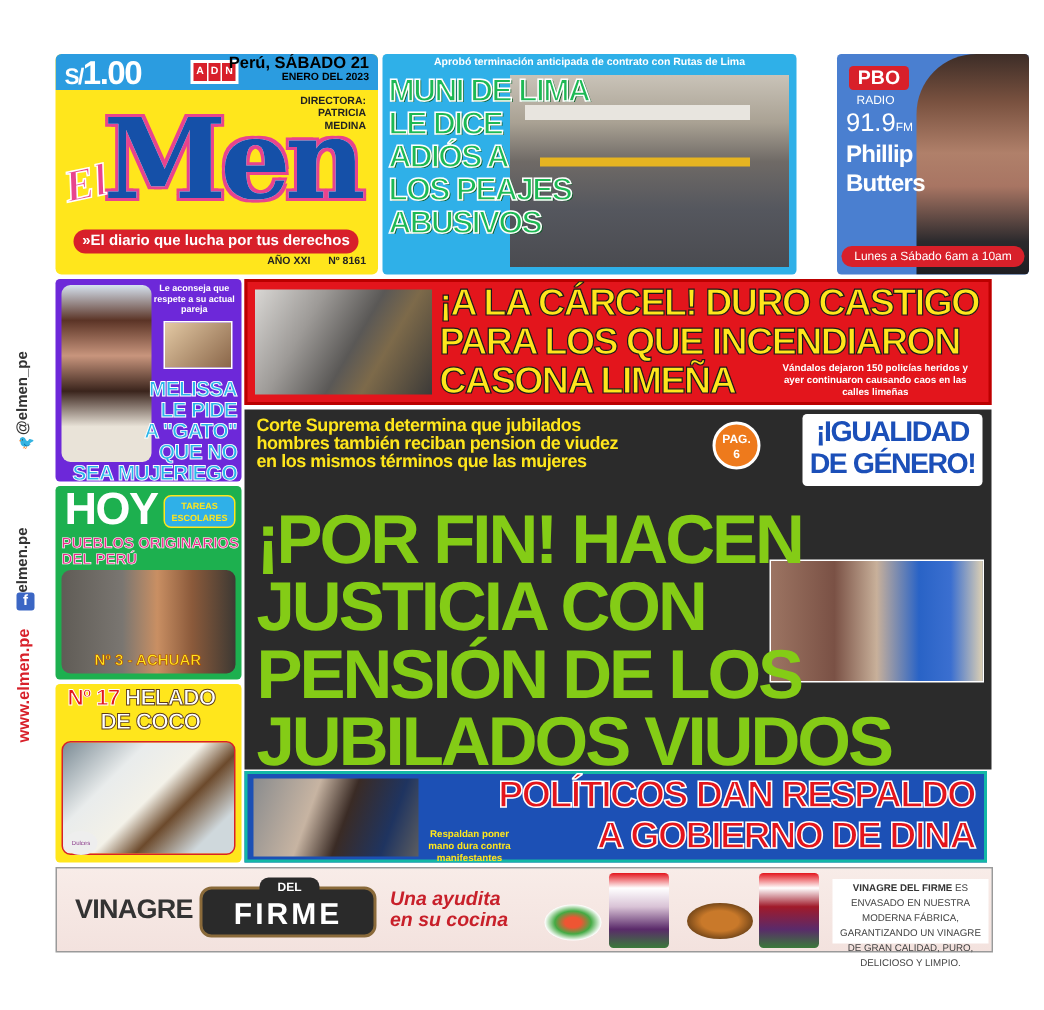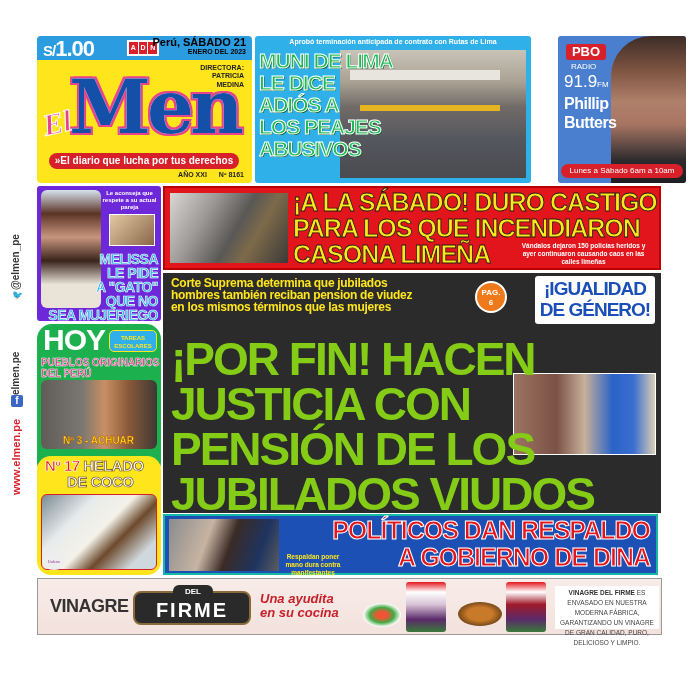--- a/index.html
+++ b/index.html
@@ -72,29 +72,29 @@
   .main-head { position: absolute; left: 8px; top: 64px; color: #84cc16; font-size: 46px; font-weight: bold; line-height: 45px; letter-spacing: -2px; white-space: nowrap; }
   .main-photo { position: absolute; left: 350px; top: 100px; width: 143px; height: 82px; border: 1px solid #fff; background: linear-gradient(90deg, #9c7462 0%, #7a5145 30%, #c8b09a 50%, #2963c6 70%, #3b6fd0 85%, #dccfb3 100%); }
 
   
   .politicos { left: 163px; top: 514px; width: 495px; height: 61px; background: #1c50b5; border: 2px solid #14b8a6; text-decoration: underline; }
   .pol-photo { position: absolute; left: 4px; top: 3px; width: 110px; height: 52px; background: linear-gradient(110deg, #8a8c8e 0%, #c7b4a2 35%, #3a2b25 55%, #1f3460 80%, #5c5d60 100%); }
   .pol-sub { position: absolute; left: 118px; top: 37px; color: #ffe61c; font-size: 6.5px; font-weight: bold; line-height: 1.2; text-align: center; }
   .pol-head { position: absolute; right: 6px; top: 1px; text-align: right; color: #e3151c; font-size: 25px; font-weight: bold; line-height: 27px; letter-spacing: -1px; -webkit-text-stroke: 1px #fff; white-space: nowrap; }
 
   
-  .hoy { left: 37px; top: 324px; width: 124px; height: 153px; background: #1db04f; border-radius: 15px; overflow: hidden; }
+  .hoy { left: 37px; top: 324px; width: 124px; height: 129px; background: #1db04f; border-radius: 3px; overflow: hidden; }
   .hoy-title { position: absolute; left: 6px; top: 0px; color: #fff; font-size: 30px; font-weight: bold; line-height: 32px; letter-spacing: -1px; }
   .hoy-badge { position: absolute; right: 4px; top: 6px; width: 48px; height: 22px; background: #2fb0e8; border-radius: 5px; color: #ffe61c; font-size: 6px; font-weight: bold; text-align: center; line-height: 8px; padding-top: 3px; border: 1px solid #ffe61c; }
   .hoy-sub { position: absolute; left: 4px; top: 33px; color: #ec2c8c; font-size: 10px; font-weight: bold; line-height: 11px; -webkit-text-stroke: 0.4px #fff; }
   .hoy-photo { position: absolute; left: 4px; top: 56px; width: 116px; height: 69px; border-radius: 6px; background: linear-gradient(90deg, #605c56 0%, #7a7671 35%, #c98f63 55%, #8b5a3b 75%, #3d3933 100%); }
   .hoy-tag { position: absolute; left: 26px; top: 111px; color: #ffe61c; font-size: 10px; font-weight: bold; -webkit-text-stroke: 0.4px #a40; }
 
   
-  .helado { left: 37px; top: 456px; width: 124px; height: 119px; background: #ffe61c; border-radius: 14px; overflow: hidden; }
+  .helado { left: 37px; top: 456px; width: 124px; height: 119px; background: #ffe61c; border-radius: 3px; overflow: hidden; }
   .hel-head { position: absolute; left: 8px; top: 2px; color: #fff; font-size: 15px; font-weight: bold; line-height: 16px; -webkit-text-stroke: 0.6px #5a3a1a; letter-spacing: -0.5px; }
   .hel-head .num { color: #e3151c; -webkit-text-stroke: 0.6px #fff; }
   .hel-photo { position: absolute; left: 4px; top: 38px; width: 116px; height: 76px; border-radius: 6px; border: 1px solid #d8202a; background: linear-gradient(135deg, #7b8b95 0%, #e9ecec 30%, #f3f1e8 50%, #6c4a2c 65%, #cfd8dc 85%); }
   .hel-logo { position: absolute; left: 6px; top: 98px; width: 22px; height: 16px; background: #eee; border-radius: 50%; color: #8a3a8a; font-size: 4px; text-align: center; line-height: 16px; }
 
   
   .ad { left: 37px; top: 578px; width: 625px; height: 57px; background: linear-gradient(180deg, #f8ece8 0%, #f3e2de 100%); border: 1px solid #9a9a9a; }
   .ad-brand { position: absolute; left: 12px; top: 17px; color: #333; font-size: 18px; font-weight: bold; letter-spacing: -0.5px; }
   .ad-logo { position: absolute; left: 95px; top: 12px; width: 118px; height: 34px; background: #2a2a2a; border-radius: 8px; border: 2px solid #8a6a3a; }
   .ad-logo-del { position: absolute; left: 38px; top: -8px; width: 40px; height: 14px; background: #2a2a2a; border-radius: 6px 6px 0 0; color: #fff; font-size: 8px; font-weight: bold; text-align: center; line-height: 14px; }
@@ -178,21 +178,21 @@
     <div>LE PIDE</div>
     <div>A "GATO"</div>
     <div>QUE NO</div>
     <div>SEA MUJERIEGO</div>
   </div>
 </div>
 
 <div class="abs carcel">
   <div class="carcel-photo"></div>
   <div class="carcel-head">
-    <div>¡A LA SÁBADO! DURO CASTIGO</div>
+    <div>¡A LA CÁRCEL! DURO CASTIGO</div>
     <div>PARA LOS QUE INCENDIARON</div>
     <div>CASONA LIMEÑA</div>
   </div>
   <div class="carcel-sub">Vándalos dejaron 150 policías heridos y ayer continuaron causando caos en las calles limeñas</div>
 </div>
 
 <div class="abs main">
   <div class="main-kicker">
     <div>Corte Suprema determina que jubilados</div>
     <div>hombres también reciban pension de viudez</div>

